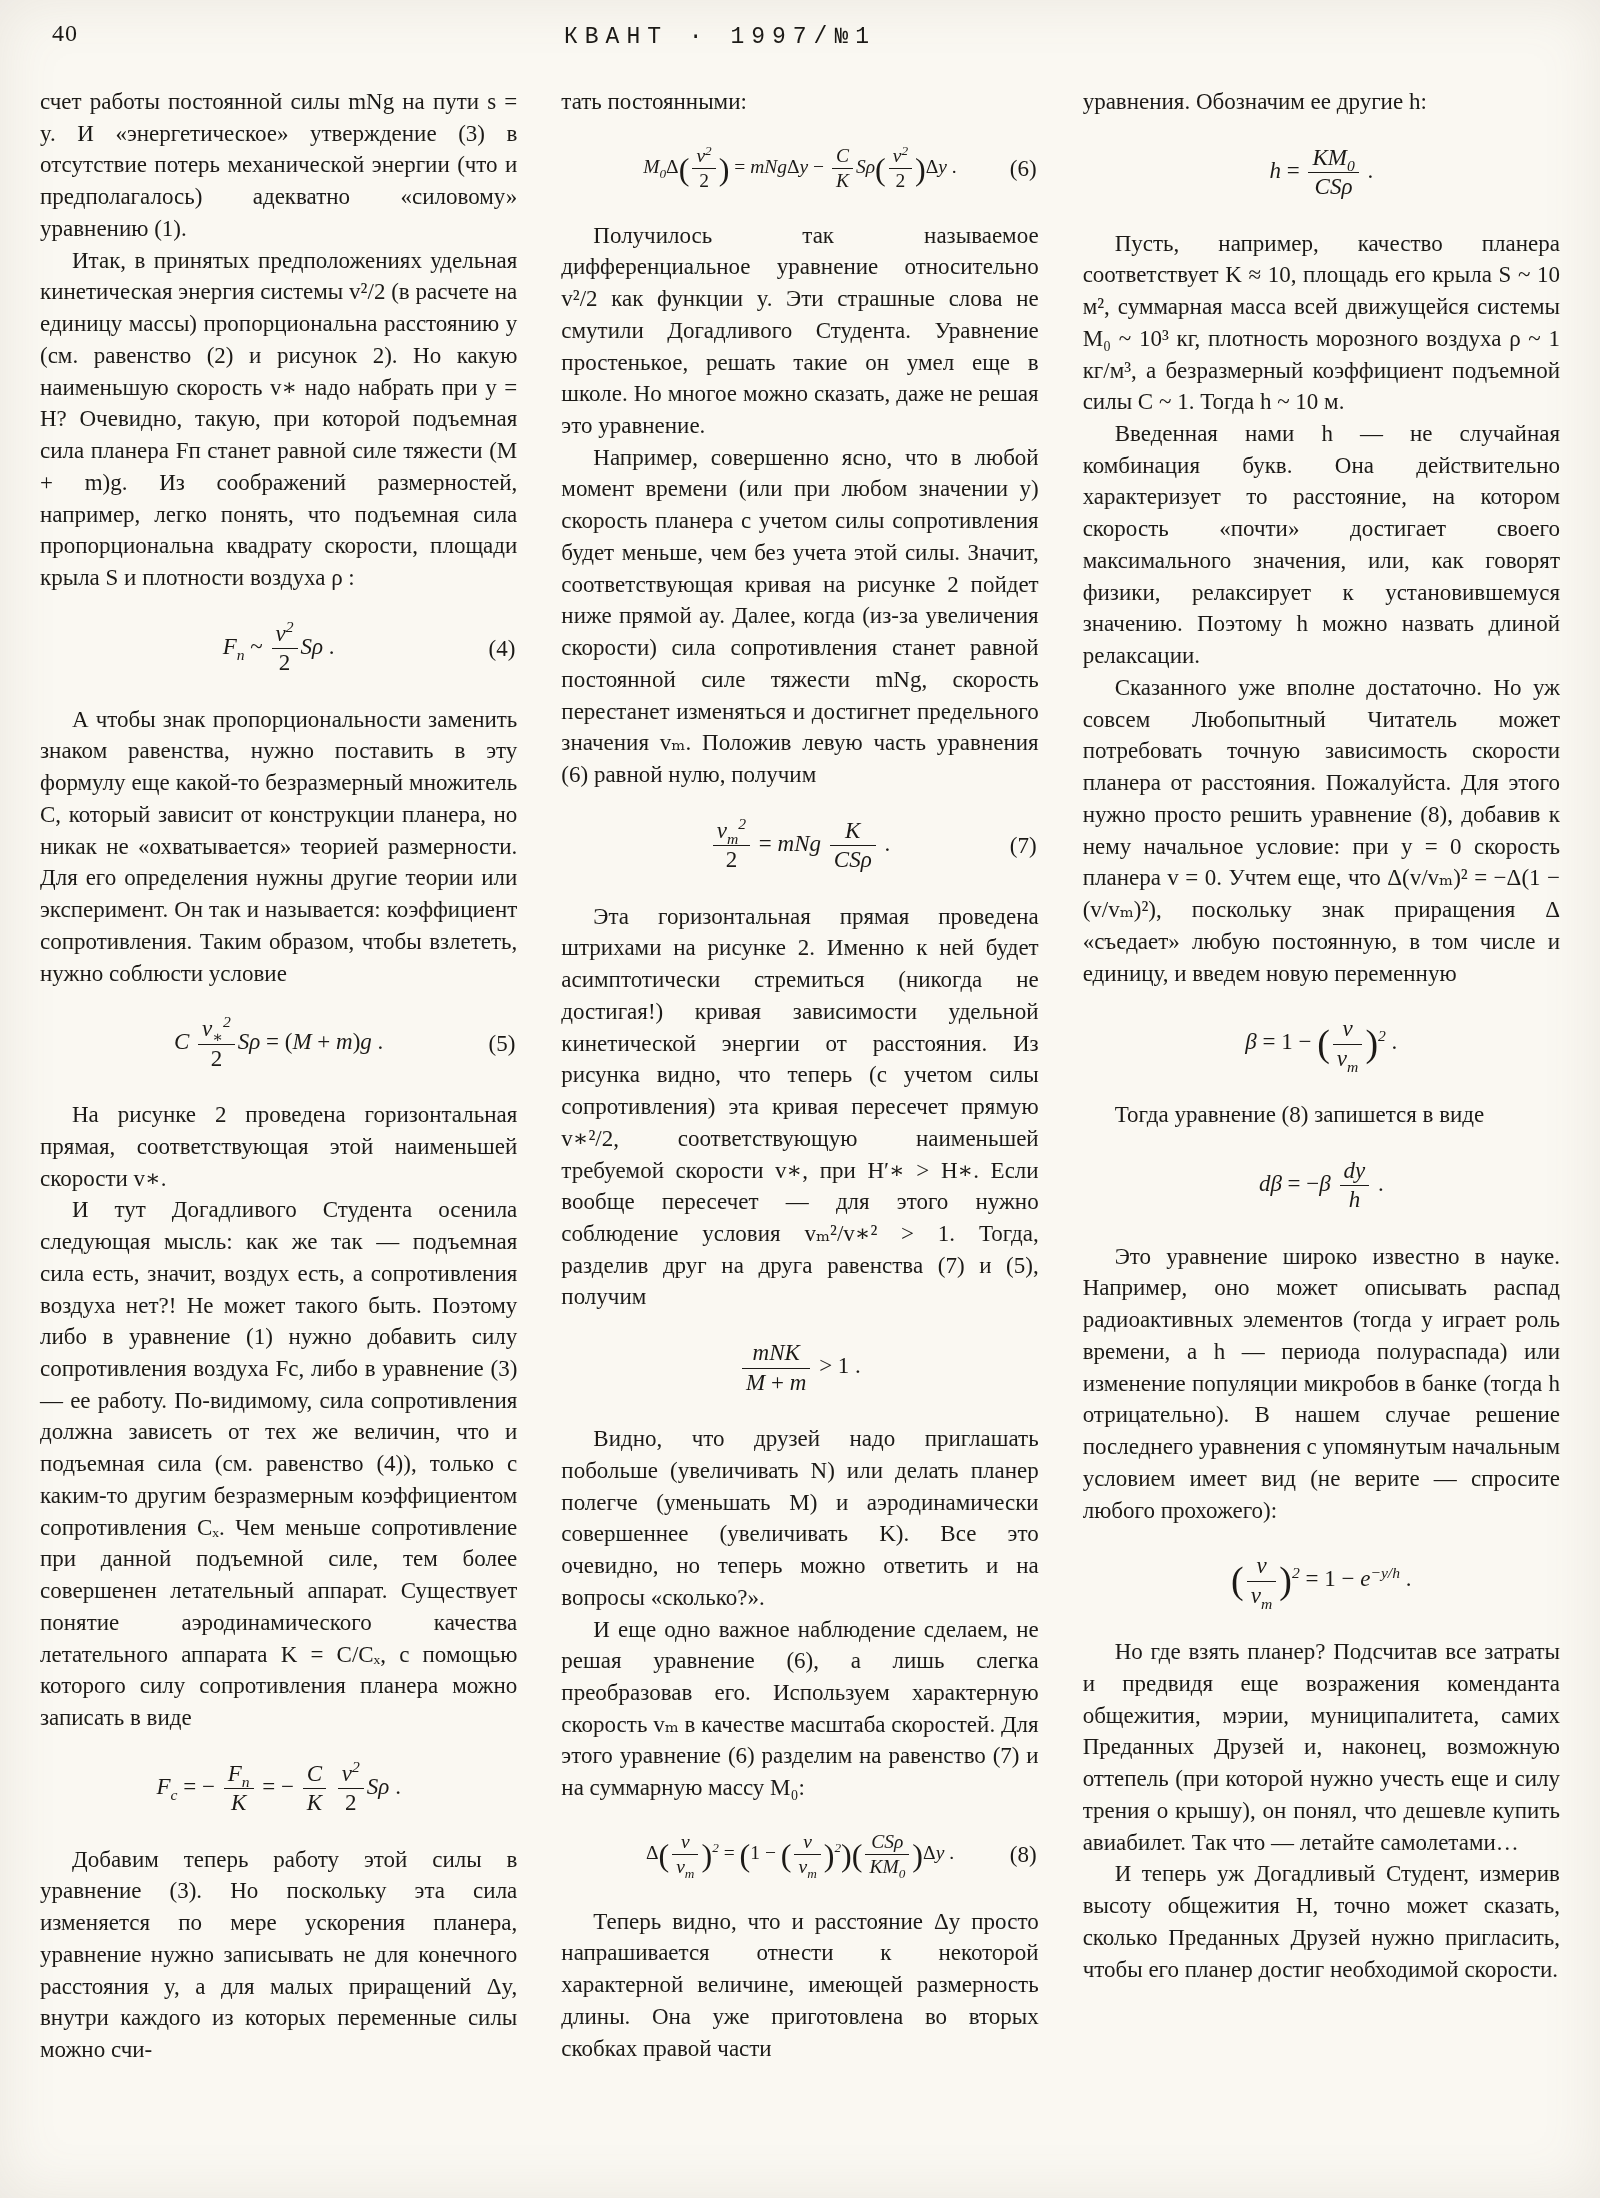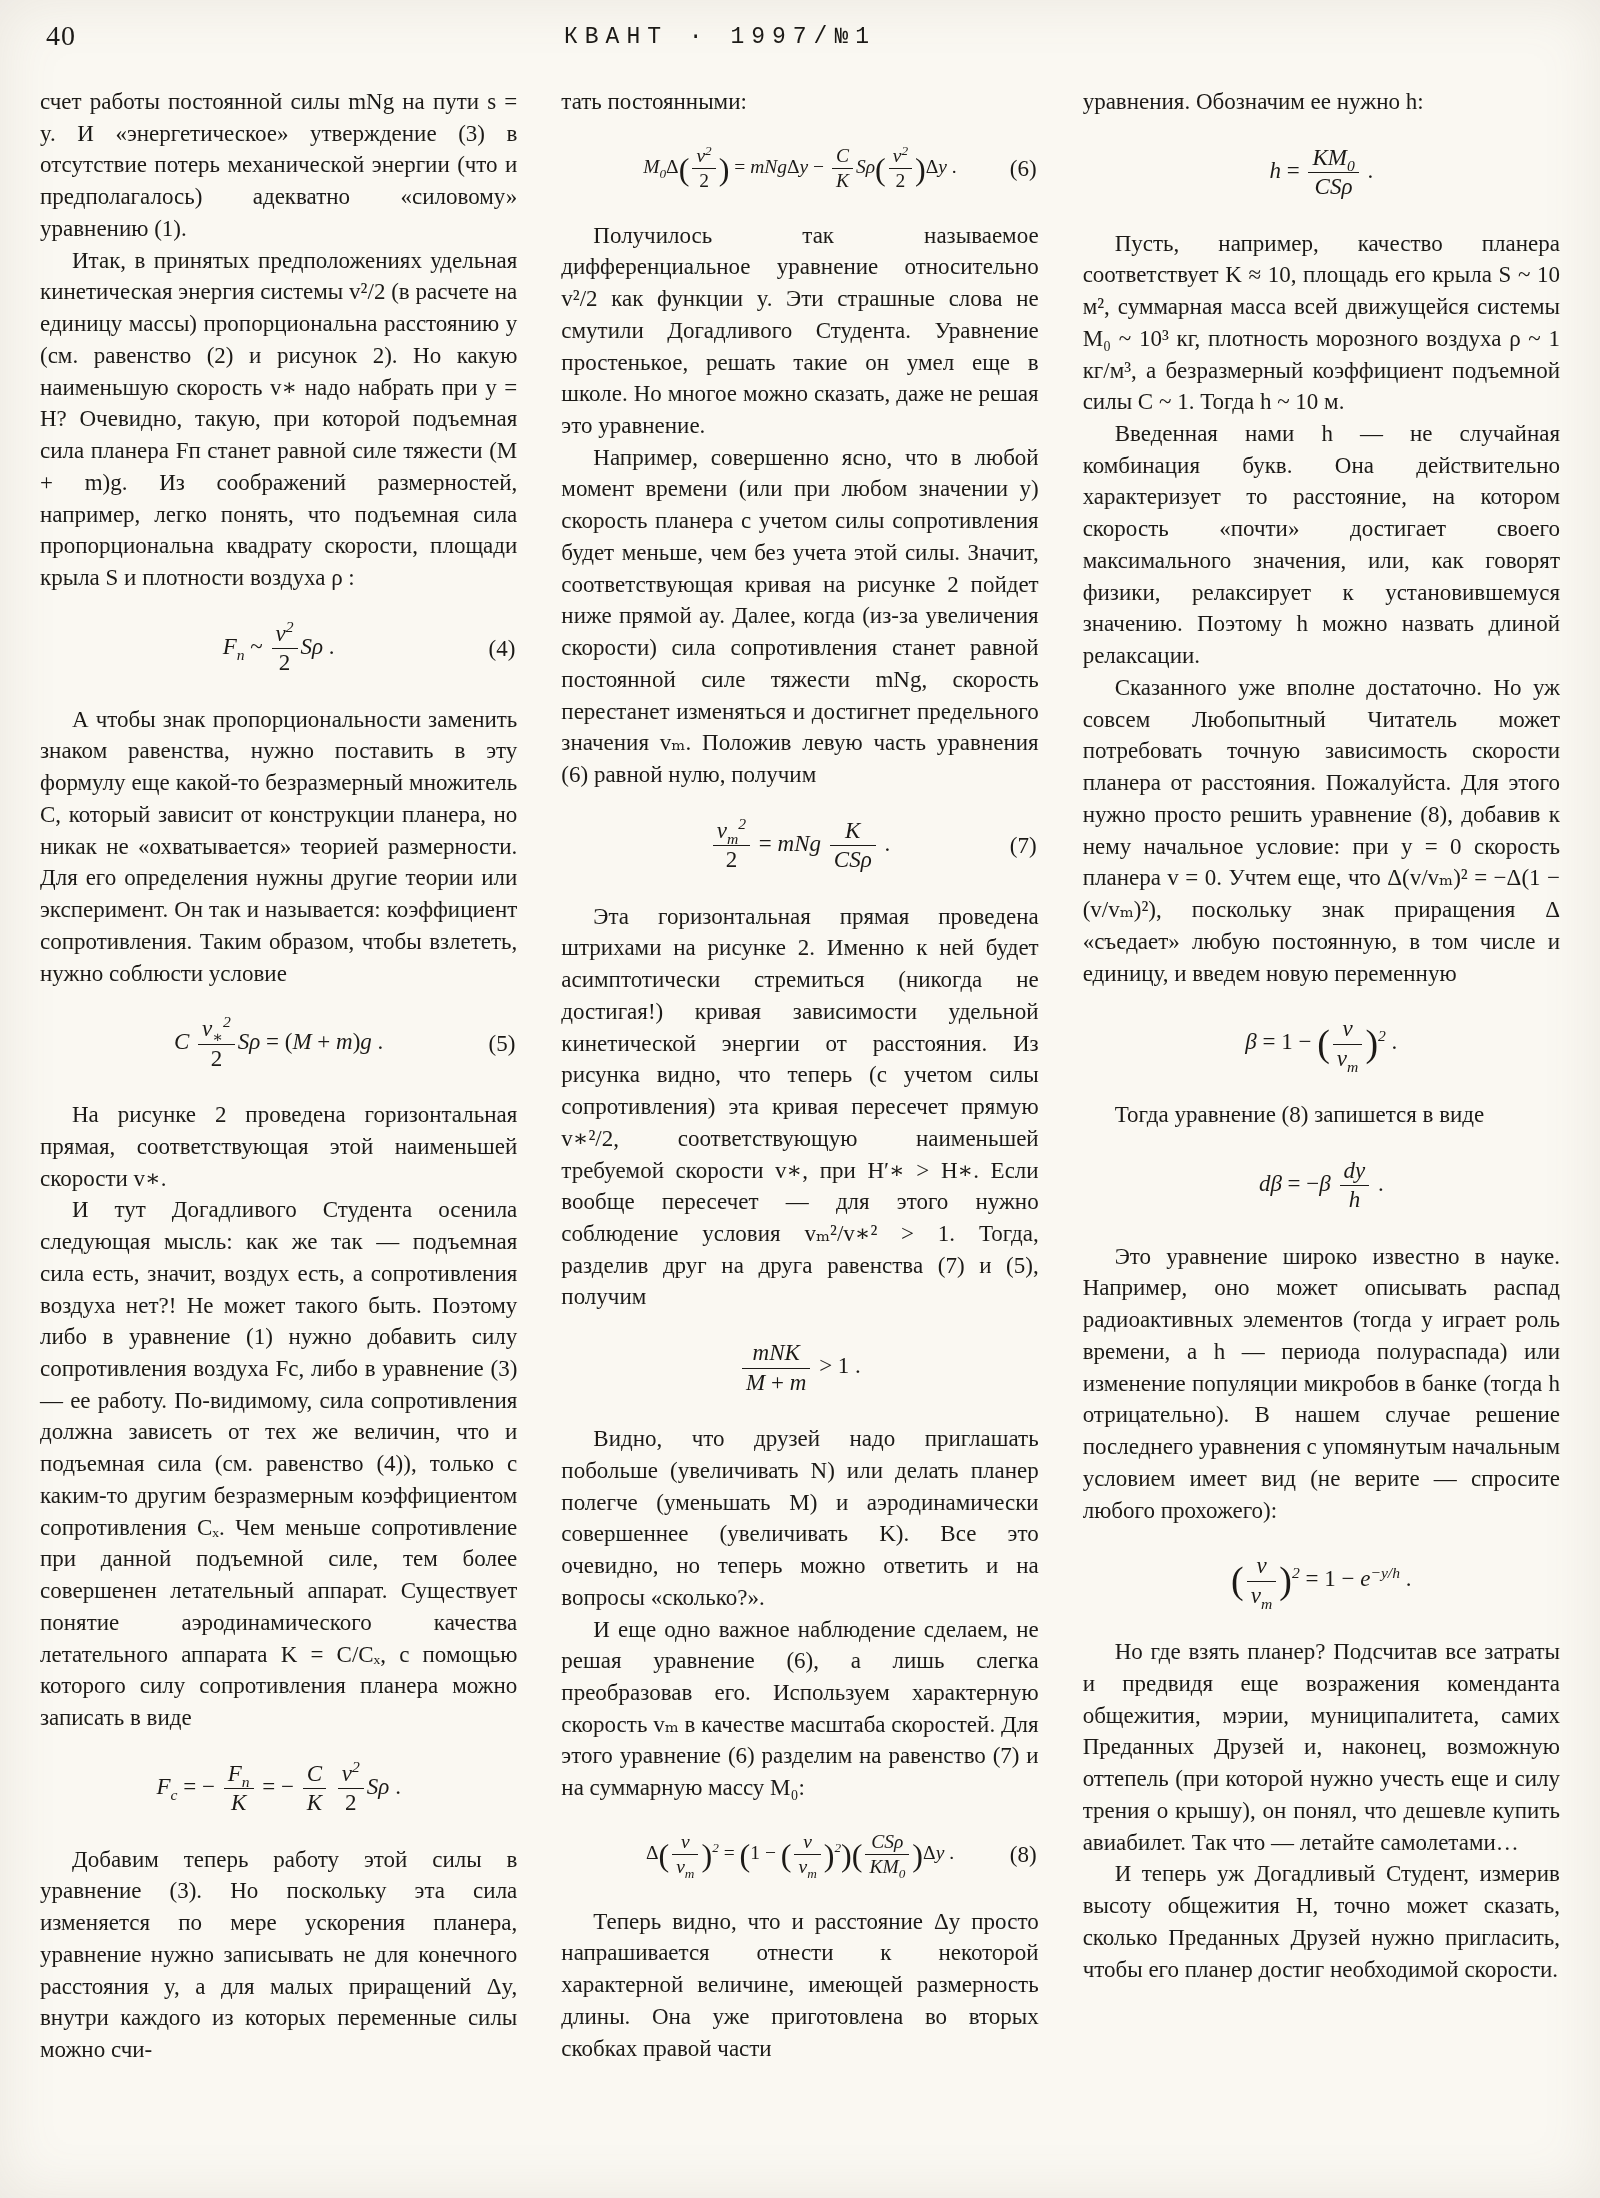--- a/index.html
+++ b/index.html
@@ -4,21 +4,21 @@
 <style>
   html,body{margin:0;padding:0;background:#d8d5cd;}
   .page{
     width:1600px;height:2198px;box-sizing:border-box;position:relative;
     background:#faf8f2;color:#1c1a17;overflow:hidden;
     font-family:"Liberation Serif","DejaVu Serif",serif;
     padding:20px 40px 30px 40px;
     box-shadow:inset 0 0 60px rgba(120,110,90,.12);
   }
   .header{position:relative;height:46px;}
-  .page-num{position:absolute;left:6px;top:0;font-size:28px;letter-spacing:1px;}
+  .page-num{position:absolute;left:12px;top:0;font-size:24px;letter-spacing:1px;}
   .journal{position:absolute;left:0;right:160px;top:4px;text-align:center;
     font-size:23px;letter-spacing:7px;font-family:Liberation Mono, monospace;}
   .columns{display:flex;gap:44px;margin-top:20px;}
   .col{flex:1;min-width:0;text-align:justify;font-size:23px;line-height:1.38;
     hyphens:auto;-webkit-hyphens:auto;}
   .col p{margin:0;text-indent:32px;}
   .col p.noindent{text-indent:0;}
   
   .eq{position:relative;display:flex;justify-content:center;align-items:center;
     margin:18px 0;padding:0 36px;font-size:23px;min-height:40px;}
@@ -87,21 +87,21 @@
       <p>Видно, что друзей надо приглашать побольше (увеличивать N) или делать планер полегче (уменьшать M) и аэродинамически совершеннее (увеличивать K). Все это очевидно, но теперь можно ответить и на вопросы «сколько?».</p>
       <p>И еще одно важное наблюдение сделаем, не решая уравнение (6), а лишь слегка преобразовав его. Используем характерную скорость vₘ в качестве масштаба скоростей. Для этого уравнение (6) разделим на равенство (7) и на суммарную массу M₀:</p>
       <div class="eq eq-wide">
         <span class="eq-body"><span class="tk tk-r">Δ</span><span class="tk tk-p">(</span><span class="frac"><span class="fnum"><span class="tk tk-i">v</span></span><span class="fden"><span class="tk tk-i">v</span><span class="tk tk-sub">m</span></span></span><span class="tk tk-p">)</span><span class="tk tk-sup">2</span><span class="tk tk-r"> = </span><span class="tk tk-p">(</span><span class="tk tk-r">1 − </span><span class="tk tk-p">(</span><span class="frac"><span class="fnum"><span class="tk tk-i">v</span></span><span class="fden"><span class="tk tk-i">v</span><span class="tk tk-sub">m</span></span></span><span class="tk tk-p">)</span><span class="tk tk-sup">2</span><span class="tk tk-p">)</span><span class="tk tk-p">(</span><span class="frac"><span class="fnum"><span class="tk tk-i">CSρ</span></span><span class="fden"><span class="tk tk-i">KM</span><span class="tk tk-sub">0</span></span></span><span class="tk tk-p">)</span><span class="tk tk-r">Δ</span><span class="tk tk-i">y</span><span class="tk tk-r"> .</span></span>
         <span class="eq-num">(8)</span>
       </div>
       <p>Теперь видно, что и расстояние Δy просто напрашивается отнести к некоторой характерной величине, имеющей размерность длины. Она уже приготовлена во вторых скобках правой части</p>
     </div>
 
     <div class="col">
-      <p class="noindent">уравнения. Обозначим ее нужно h:</p>
+      <p class="noindent">уравнения. Обозначим ее другие h:</p>
       <div class="eq">
         <span class="eq-body"><span class="tk tk-i">h</span><span class="tk tk-r"> = </span><span class="frac"><span class="fnum"><span class="tk tk-i">KM</span><span class="tk tk-sub">0</span></span><span class="fden"><span class="tk tk-i">CSρ</span></span></span><span class="tk tk-r"> .</span></span>
       </div>
       <p>Пусть, например, качество планера соответствует K ≈ 10, площадь его крыла S ~ 10 м², суммарная масса всей движущейся системы M₀ ~ 10³ кг, плотность морозного воздуха ρ ~ 1 кг/м³, а безразмерный коэффициент подъемной силы C ~ 1. Тогда h ~ 10 м.</p>
       <p>Введенная нами h — не случайная комбинация букв. Она действительно характеризует то расстояние, на котором скорость «почти» достигает своего максимального значения, или, как говорят физики, релаксирует к установившемуся значению. Поэтому h можно назвать длиной релаксации.</p>
       <p>Сказанного уже вполне достаточно. Но уж совсем Любопытный Читатель может потребовать точную зависимость скорости планера от расстояния. Пожалуйста. Для этого нужно просто решить уравнение (8), добавив к нему начальное условие: при y = 0 скорость планера v = 0. Учтем еще, что Δ(v/vₘ)² = −Δ(1 − (v/vₘ)²), поскольку знак приращения Δ «съедает» любую постоянную, в том числе и единицу, и введем новую переменную</p>
       <div class="eq">
         <span class="eq-body"><span class="tk tk-i">β</span><span class="tk tk-r"> = 1 − </span><span class="tk tk-p">(</span><span class="frac"><span class="fnum"><span class="tk tk-i">v</span></span><span class="fden"><span class="tk tk-i">v</span><span class="tk tk-sub">m</span></span></span><span class="tk tk-p">)</span><span class="tk tk-sup">2</span><span class="tk tk-r"> .</span></span>
       </div>
       <p>Тогда уравнение (8) запишется в виде</p>

